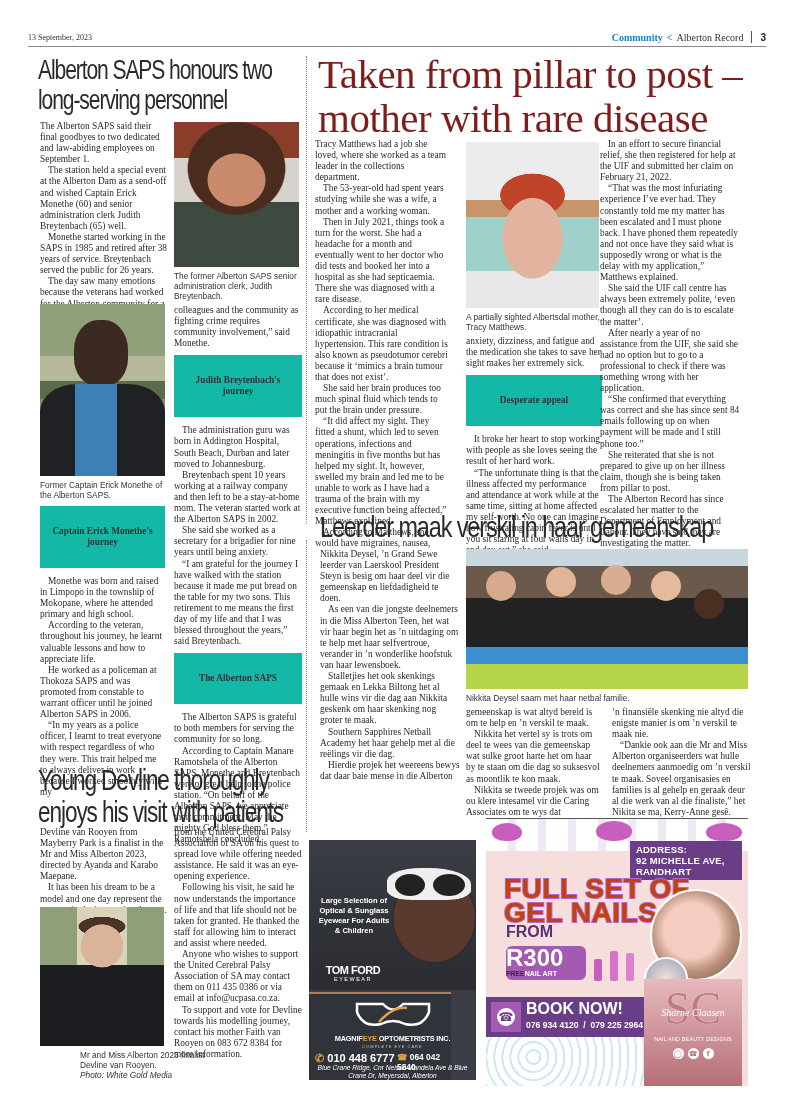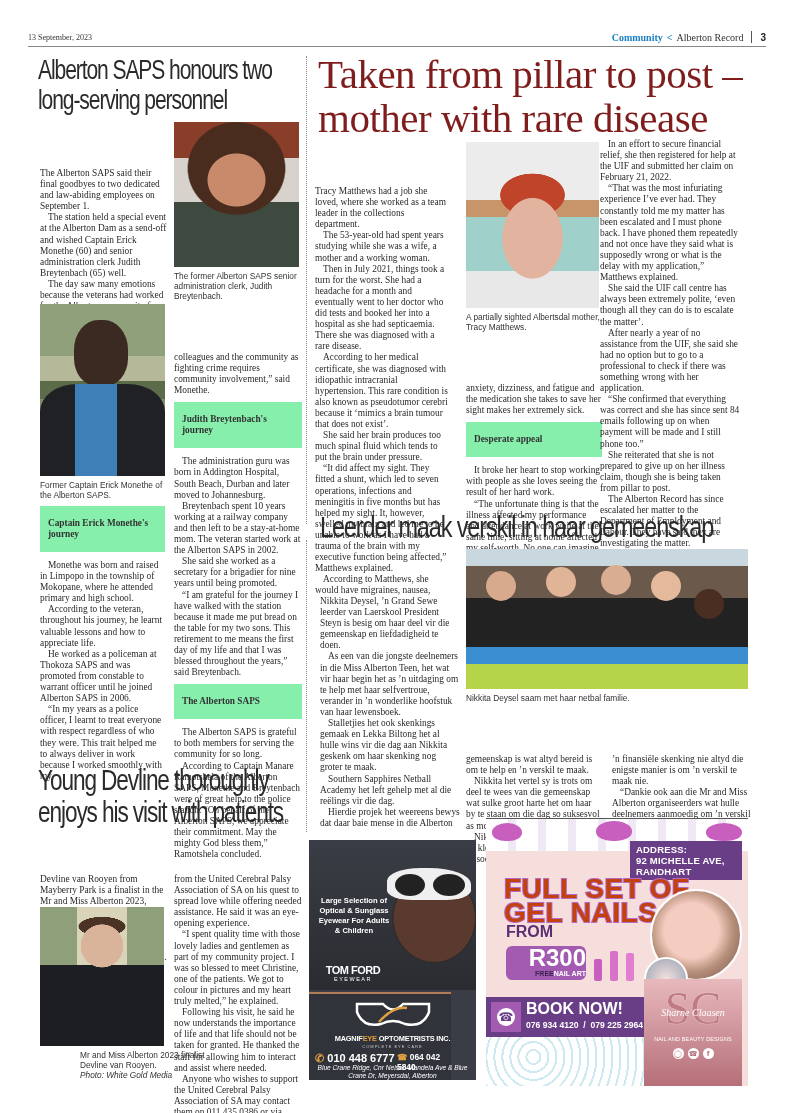--- a/index.html
+++ b/index.html
@@ -13,24 +13,24 @@
   .folio-sep { width: 1px; height: 12px; background: #555; margin: 0 4px; }
   .folio-page { font-weight: bold; font-family: "Liberation Sans", sans-serif; }
   .top-rule { left: 28px; right: 20px; top: 46px; height: 1px; background: #888; }
   .vrule { width: 0; border-left: 1px dotted #888; }
 
   .hl-cond { font-family: "Liberation Sans Narrow", "Liberation Sans", sans-serif; color: #2b2b2b; letter-spacing: -1.4px; transform-origin: left top; }
   .hl-serif { font-family: "Liberation Serif", serif; color: #7f1d1d; letter-spacing: -0.5px; }
 
   .col { font-size: 9.4px; line-height: 11.1px; color: #2a2a2a; }
   .col p { text-indent: 8px; }
-  .col p.first { text-indent: 0; margin-top: 47px; }
+  .col p.first { text-indent: 0; }
   .caption { font-family: "Liberation Sans", sans-serif; font-size: 8.3px; line-height: 10.2px; color: #333; }
   .caption i { font-style: italic; }
-  .subhead { background: #86efac; font-weight: bold; font-size: 9.3px; line-height: 11px; padding: 12px 8px; margin: 6px 0 8px 0; color: #333; }
+  .subhead { background: #14b8a6; font-weight: bold; font-size: 9.3px; line-height: 11px; padding: 20px 8px; margin: 6px 0 8px 0; color: #333; text-align: center; }
 
   .photo { overflow: hidden; }
   
   .ph-judith { background: radial-gradient(ellipse 38% 30% at 50% 40%, #c98a6c 0 60%, transparent 62%), radial-gradient(ellipse 55% 45% at 50% 32%, #4a2c1e 0 70%, transparent 72%), linear-gradient(180deg, #8a3e2a 0 25%, #d8d2cc 25% 55%, #3e4a3f 55% 100%); }
   .ph-erick-bg { background: linear-gradient(180deg, #8fa07a 0 30%, #b6b89a 30% 45%, #5c6b4a 45% 55%, transparent 55%); }
   .ph-tracy { background: radial-gradient(ellipse 28% 30% at 50% 58%, #e2b4a0 0 80%, transparent 82%), radial-gradient(ellipse 30% 16% at 50% 32%, #c0442a 0 80%, transparent 82%), linear-gradient(180deg, #ececec 0 35%, #c8956a 35% 45%, #9fd0c9 45% 78%, #e8e8e8 78% 100%); }
   .ph-netball { background: linear-gradient(180deg, #c9d7df 0 12%, #6b5a4b 12% 35%, #222 35% 70%, #3b8fd1 70% 82%, #b5d44a 82% 100%); }
   .ph-devline { background: radial-gradient(ellipse 20% 18% at 50% 28%, #d9b49a 0 85%, transparent 87%), radial-gradient(ellipse 22% 8% at 50% 14%, #4a3224 0 85%, transparent 87%), linear-gradient(180deg, transparent 0 42%, #1c1e22 42% 100%), linear-gradient(90deg, #8e9f7a 0 30%, #d9d3b9 30% 70%, #8e9f7a 70% 100%); }
 
   
@@ -40,21 +40,21 @@
   .ad-opto .lens { background: #222; border-radius: 50%; }
   .ad-opto .brand-band { background: #30333a; border-top: 2px solid #b07d56; }
 
   
   .ad-nails { background: #f6dedc; font-family: "Liberation Sans", sans-serif; overflow: hidden; }
   .ad-nails .pattern { background: repeating-linear-gradient(90deg, #fff 0 22px, #f0e9f5 22px 30px), #fff; }
   .lip { background: #c85fbf; border-radius: 50% 50% 45% 45%; }
   .ad-nails .addr { background: #6a3e87; color: #fff; font-weight: bold; font-size: 9.5px; line-height: 11px; padding: 3px 6px; letter-spacing: 0.2px; }
   .ad-nails .big { color: #c2410c; font-weight: 900; font-size: 28px; line-height: 24px; letter-spacing: 0.5px; -webkit-text-stroke: 2px #b26bc6; paint-order: stroke fill; }
   .ad-nails .from { color: #5b2f73; font-weight: bold; font-size: 16px; }
-  .ad-nails .price { background: #a35bb1; color: #fff; border-radius: 6px; text-align: right; }
+  .ad-nails .price { background: #a35bb1; color: #fff; border-radius: 6px; text-align: left; }
   .ad-nails .book { background: #6a3e87; color: #fff; }
   .ad-nails .sc { background: linear-gradient(180deg, #e7b9bd, #b56e78); color: #fff; text-align: center; }
   .circle-photo { border-radius: 50%; background: radial-gradient(circle at 45% 45%, #f5ccc0 0 40%, #b8907b 60%, #6e5045 100%); border: 2px solid #fff; }
   .bottle { border-radius: 2px; }
 </style>
 </head>
 <body>
 
 <div class="abs folio-date">13 September, 2023</div>
 <div class="abs folio-right">
@@ -70,20 +70,21 @@
 <div class="abs vrule" style="left:306px; top:540px; height:292px;"></div>
 
 <div class="abs hl-cond" style="left:38px; top:55px; font-size:27px; line-height:30px; white-space:nowrap; transform:scaleX(0.78);">
   <div>Alberton SAPS honours two</div>
   <div>long-serving personnel</div>
 </div>
 
 <div class="abs col" style="left:40px; top:121px; width:128px;">
   <p class="first">The Alberton SAPS said their final goodbyes to two dedicated and law-abiding employees on September 1.</p>
   <p>The station held a special event at the Alberton Dam as a send-off and wished Captain Erick Monethe (60) and senior administration clerk Judith Breytenbach (65) well.</p>
+  <p>Monethe started working in the SAPS in 1985 and retired after 38 years of service. Breytenbach served the public for 26 years.</p>
   <p>The day saw many emotions because the veterans had worked for the Alberton community for a long time.</p>
 </div>
 
 <div class="abs photo ph-judith" style="left:174px; top:122px; width:125px; height:145px;"></div>
 <div class="abs caption" style="left:174px; top:271px; width:128px;">The former Alberton SAPS senior administration clerk, Judith Breytenbach.</div>
 
 <div class="abs photo" style="left:40px; top:304px; width:125px; height:172px; background:#7e8d66;">
   <div class="abs ph-erick-bg" style="inset:0;"></div>
   <div class="abs" style="left:34px; top:16px; width:54px; height:66px; background:#3a2a22; border-radius:45% 45% 42% 42%;"></div>
   <div class="abs" style="left:0; top:80px; width:125px; height:92px; background:linear-gradient(90deg,#1f2124 0 28%,#3f7fb7 28% 62%,#1f2124 62% 100%); border-radius:30% 30% 0 0;"></div>
@@ -101,21 +102,21 @@
 </div>
 
 <div class="abs" style="left:174px; top:305px; width:128px;">
   <div class="col">
       <p class="first">colleagues and the community as fighting crime requires community involvement,” said Monethe.</p>
     </div>
   <div class="subhead">Judith Breytenbach's journey</div>
   <div class="col">
     <p>The administration guru was born in Addington Hospital, South Beach, Durban and later moved to Johannesburg.</p>
     <p>Breytenbach spent 10 years working at a railway company and then left to be a stay-at-home mom. The veteran started work at the Alberton SAPS in 2002.</p>
-    <p>She said she worked as a secretary for a brigadier for nine years until being promoted.</p>
+    <p>She said she worked as a secretary for a brigadier for nine years until being anxiety.</p>
     <p>“I am grateful for the journey I have walked with the station because it made me put bread on the table for my two sons. This retirement to me means the first day of my life and that I was blessed throughout the years,” said Breytenbach.</p>
   </div>
   <div class="subhead">The Alberton SAPS</div>
   <div class="col">
     <p>The Alberton SAPS is grateful to both members for serving the community for so long.</p>
     <p>According to Captain Manare Ramotshela of the Alberton SAPS, Monethe and Breytenbach were of great help to the police station. “On behalf of the Alberton SAPS, we appreciate their commitment. May the mighty God bless them,” Ramotshela concluded.</p>
   </div>
 </div>
 
 <div class="abs hl-serif" style="left:318px; top:52px; font-size:41px; line-height:44px; white-space:nowrap;">
@@ -156,21 +157,21 @@
   <p>She reiterated that she is not prepared to give up on her illness claim, though she is being taken from pillar to post.</p>
   <p>The Alberton Record has since escalated her matter to the Department of Employment and Labour. They have said they are investigating the matter.</p>
 </div>
 
 <div class="abs hl-cond" style="left:320px; top:510px; font-size:30px; line-height:34px; white-space:nowrap; transform:scaleX(0.78);">Leerder maak verskil in haar gemeenskap</div>
 
 <div class="abs col" style="left:320px; top:549px; width:140px;">
   <p class="first">Nikkita Deysel, ’n Grand Sewe leerder van Laerskool President Steyn is besig om haar deel vir die gemeenskap en liefdadigheid te doen.</p>
   <p>As een van die jongste deelnemers in die Miss Alberton Teen, het wat vir haar begin het as ’n uitdaging om te help met haar selfvertroue, verander in ’n wonderlike hoofstuk van haar lewensboek.</p>
   <p>Stalletjies het ook skenkings gemaak en Lekka Biltong het al hulle wins vir die dag aan Nikkita geskenk om haar skenking nog groter te maak.</p>
-  <p>Southern Sapphires Netball Academy het left gehelp met al die reëlings vir die dag.</p>
+  <p>Southern Sapphires Netball Academy het haar gehelp met al die reëlings vir die dag.</p>
   <p>Hierdie projek het weereens bewys dat daar baie mense in die Alberton</p>
 </div>
 
 <div class="abs photo ph-netball" style="left:466px; top:549px; width:282px; height:140px;">
   <div class="abs" style="left:20px; top:22px; width:30px; height:30px; border-radius:50%; background:#d7a98d;"></div>
   <div class="abs" style="left:80px; top:18px; width:30px; height:30px; border-radius:50%; background:#e0b497;"></div>
   <div class="abs" style="left:135px; top:16px; width:30px; height:30px; border-radius:50%; background:#d9ad92;"></div>
   <div class="abs" style="left:185px; top:22px; width:30px; height:30px; border-radius:50%; background:#e4b99c;"></div>
   <div class="abs" style="left:228px; top:40px; width:30px; height:30px; border-radius:50%; background:#4a2e22;"></div>
 </div>
@@ -198,21 +199,20 @@
 </div>
 
 <div class="abs photo ph-devline" style="left:40px; top:907px; width:124px; height:139px;"></div>
 <div class="abs caption" style="left:40px; top:1050px; width:130px;margin-left:40px;">
   <div>Mr and Miss Alberton 2023 finalist Devline van Rooyen.</div>
   <i>Photo: White Gold Media</i>
 </div>
 
 <div class="abs col" style="left:174px; top:827px; width:128px;">
   <p class="first">from the United Cerebral Palsy Association of SA on his quest to spread love while offering needed assistance. He said it was an eye-opening experience.</p>
-  <p>“I spent quality time with those lovely ladies and gentlemen as part of my community project. I was so blessed to meet Christine, one of the patients. We got to colour in pictures and my heart truly melted,” he explained.</p>
   <p>Following his visit, he said he now understands the importance of life and that life should not be taken for granted. He thanked the staff for allowing him to interact and assist where needed.</p>
   <p>Anyone who wishes to support the United Cerebral Palsy Association of SA may contact them on 011 435 0386 or via email at info@ucpasa.co.za.</p>
   <p>To support and vote for Devline towards his modelling journey, contact his mother Faith van Rooyen on 083 672 8384 for more information.</p>
 </div>
 
 <div class="abs ad-opto" style="left:309px; top:840px; width:167px; height:240px;">
   <div class="abs face" style="left:0; top:0; width:167px; height:150px;">
     <div class="abs glasses" style="left:78px; top:28px; width:84px; height:32px;">
       <div class="abs lens" style="left:8px; top:6px; width:30px; height:22px;"></div>
       <div class="abs lens" style="left:46px; top:6px; width:32px; height:22px;"></div>

